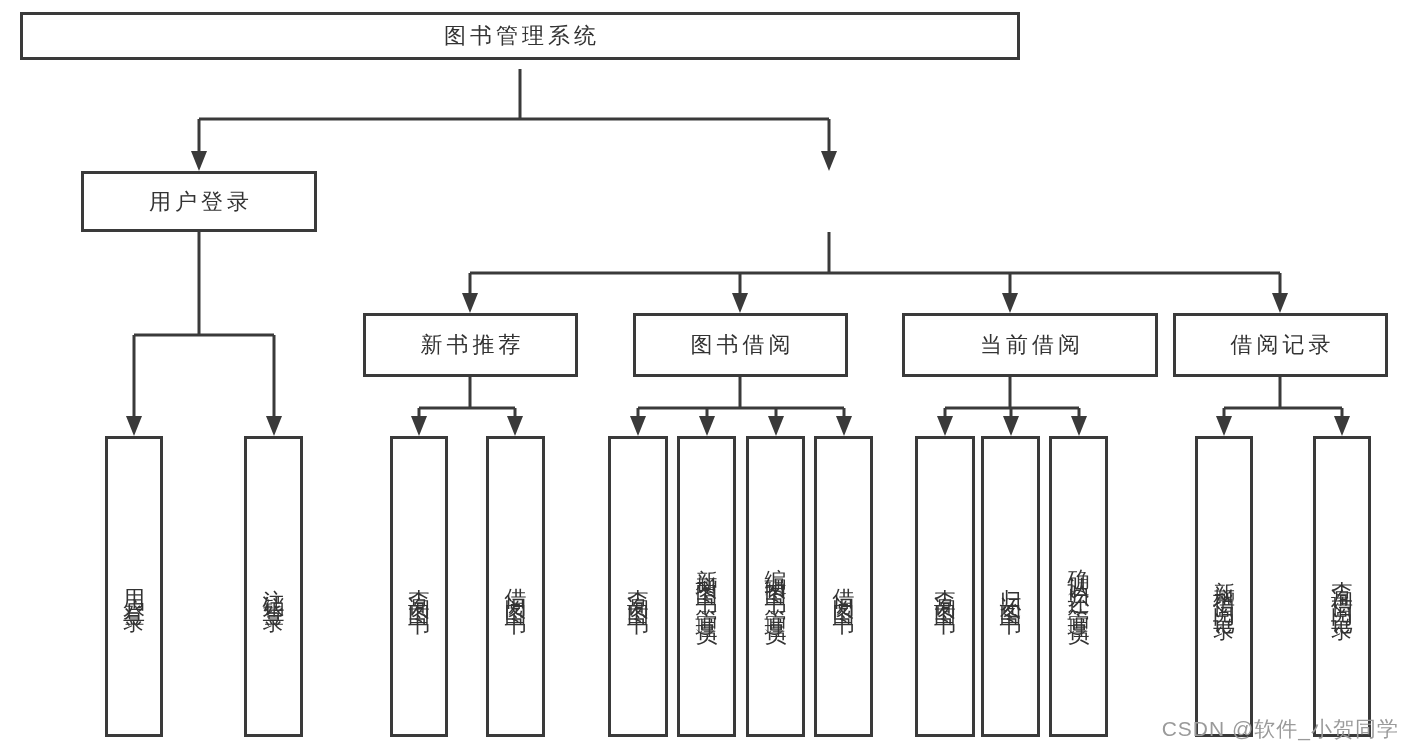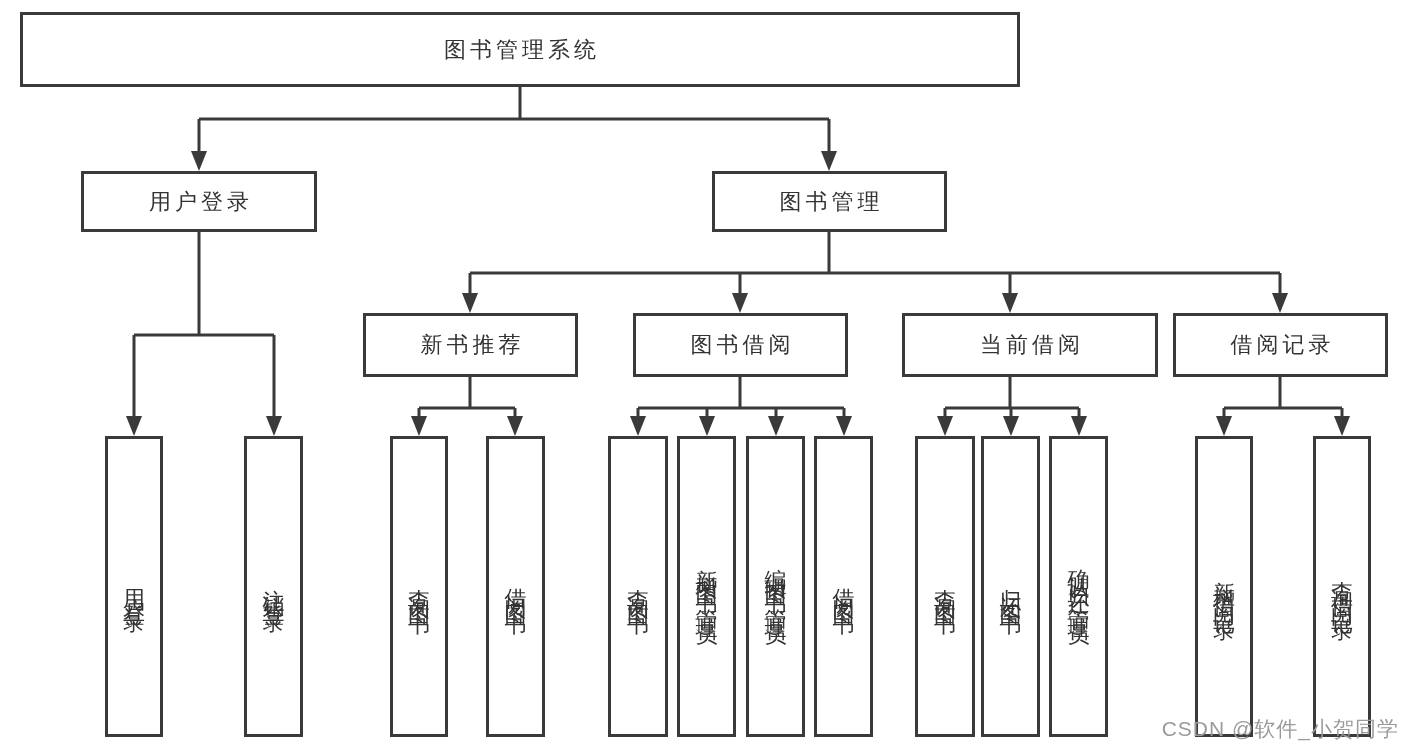--- a/index.html
+++ b/index.html
@@ -68,24 +68,23 @@
         <polygon points="768,416 784,416 776,436"></polygon>
         <polygon points="836,416 852,416 844,436"></polygon>
         <polygon points="937,416 953,416 945,436"></polygon>
         <polygon points="1003,416 1019,416 1011,436"></polygon>
         <polygon points="1071,416 1087,416 1079,436"></polygon>
         <polygon points="1216,416 1232,416 1224,436"></polygon>
         <polygon points="1334,416 1350,416 1342,436"></polygon>
       </g>
     </svg>
 
-  <div class="node h" style="left:20px;top:12px;width:1000px;height:75px">图书管理系统</div>
+  <div class="node h" style="left:20px;top:12px;width:1000px;height:48px">图书管理系统</div>
 
   <div class="node h" style="left:81px;top:171px;width:236px;height:61px">用户登录</div>
-  <div class="node h" style="left:712px;top:171px;width:235px;height:61px">图书管理</div>
 
   <div class="node h" style="left:363px;top:313px;width:215px;height:64px">新书推荐</div>
   <div class="node h" style="left:633px;top:313px;width:215px;height:64px">图书借阅</div>
   <div class="node h" style="left:902px;top:313px;width:256px;height:64px">当前借阅</div>
   <div class="node h" style="left:1173px;top:313px;width:215px;height:64px">借阅记录</div>
 
   <div class="node v" style="left:105px;width:58px">用户登录</div>
   <div class="node v" style="left:244px;width:59px">注销登录</div>
 
   <div class="node v" style="left:390px;width:58px">查询图书</div>

